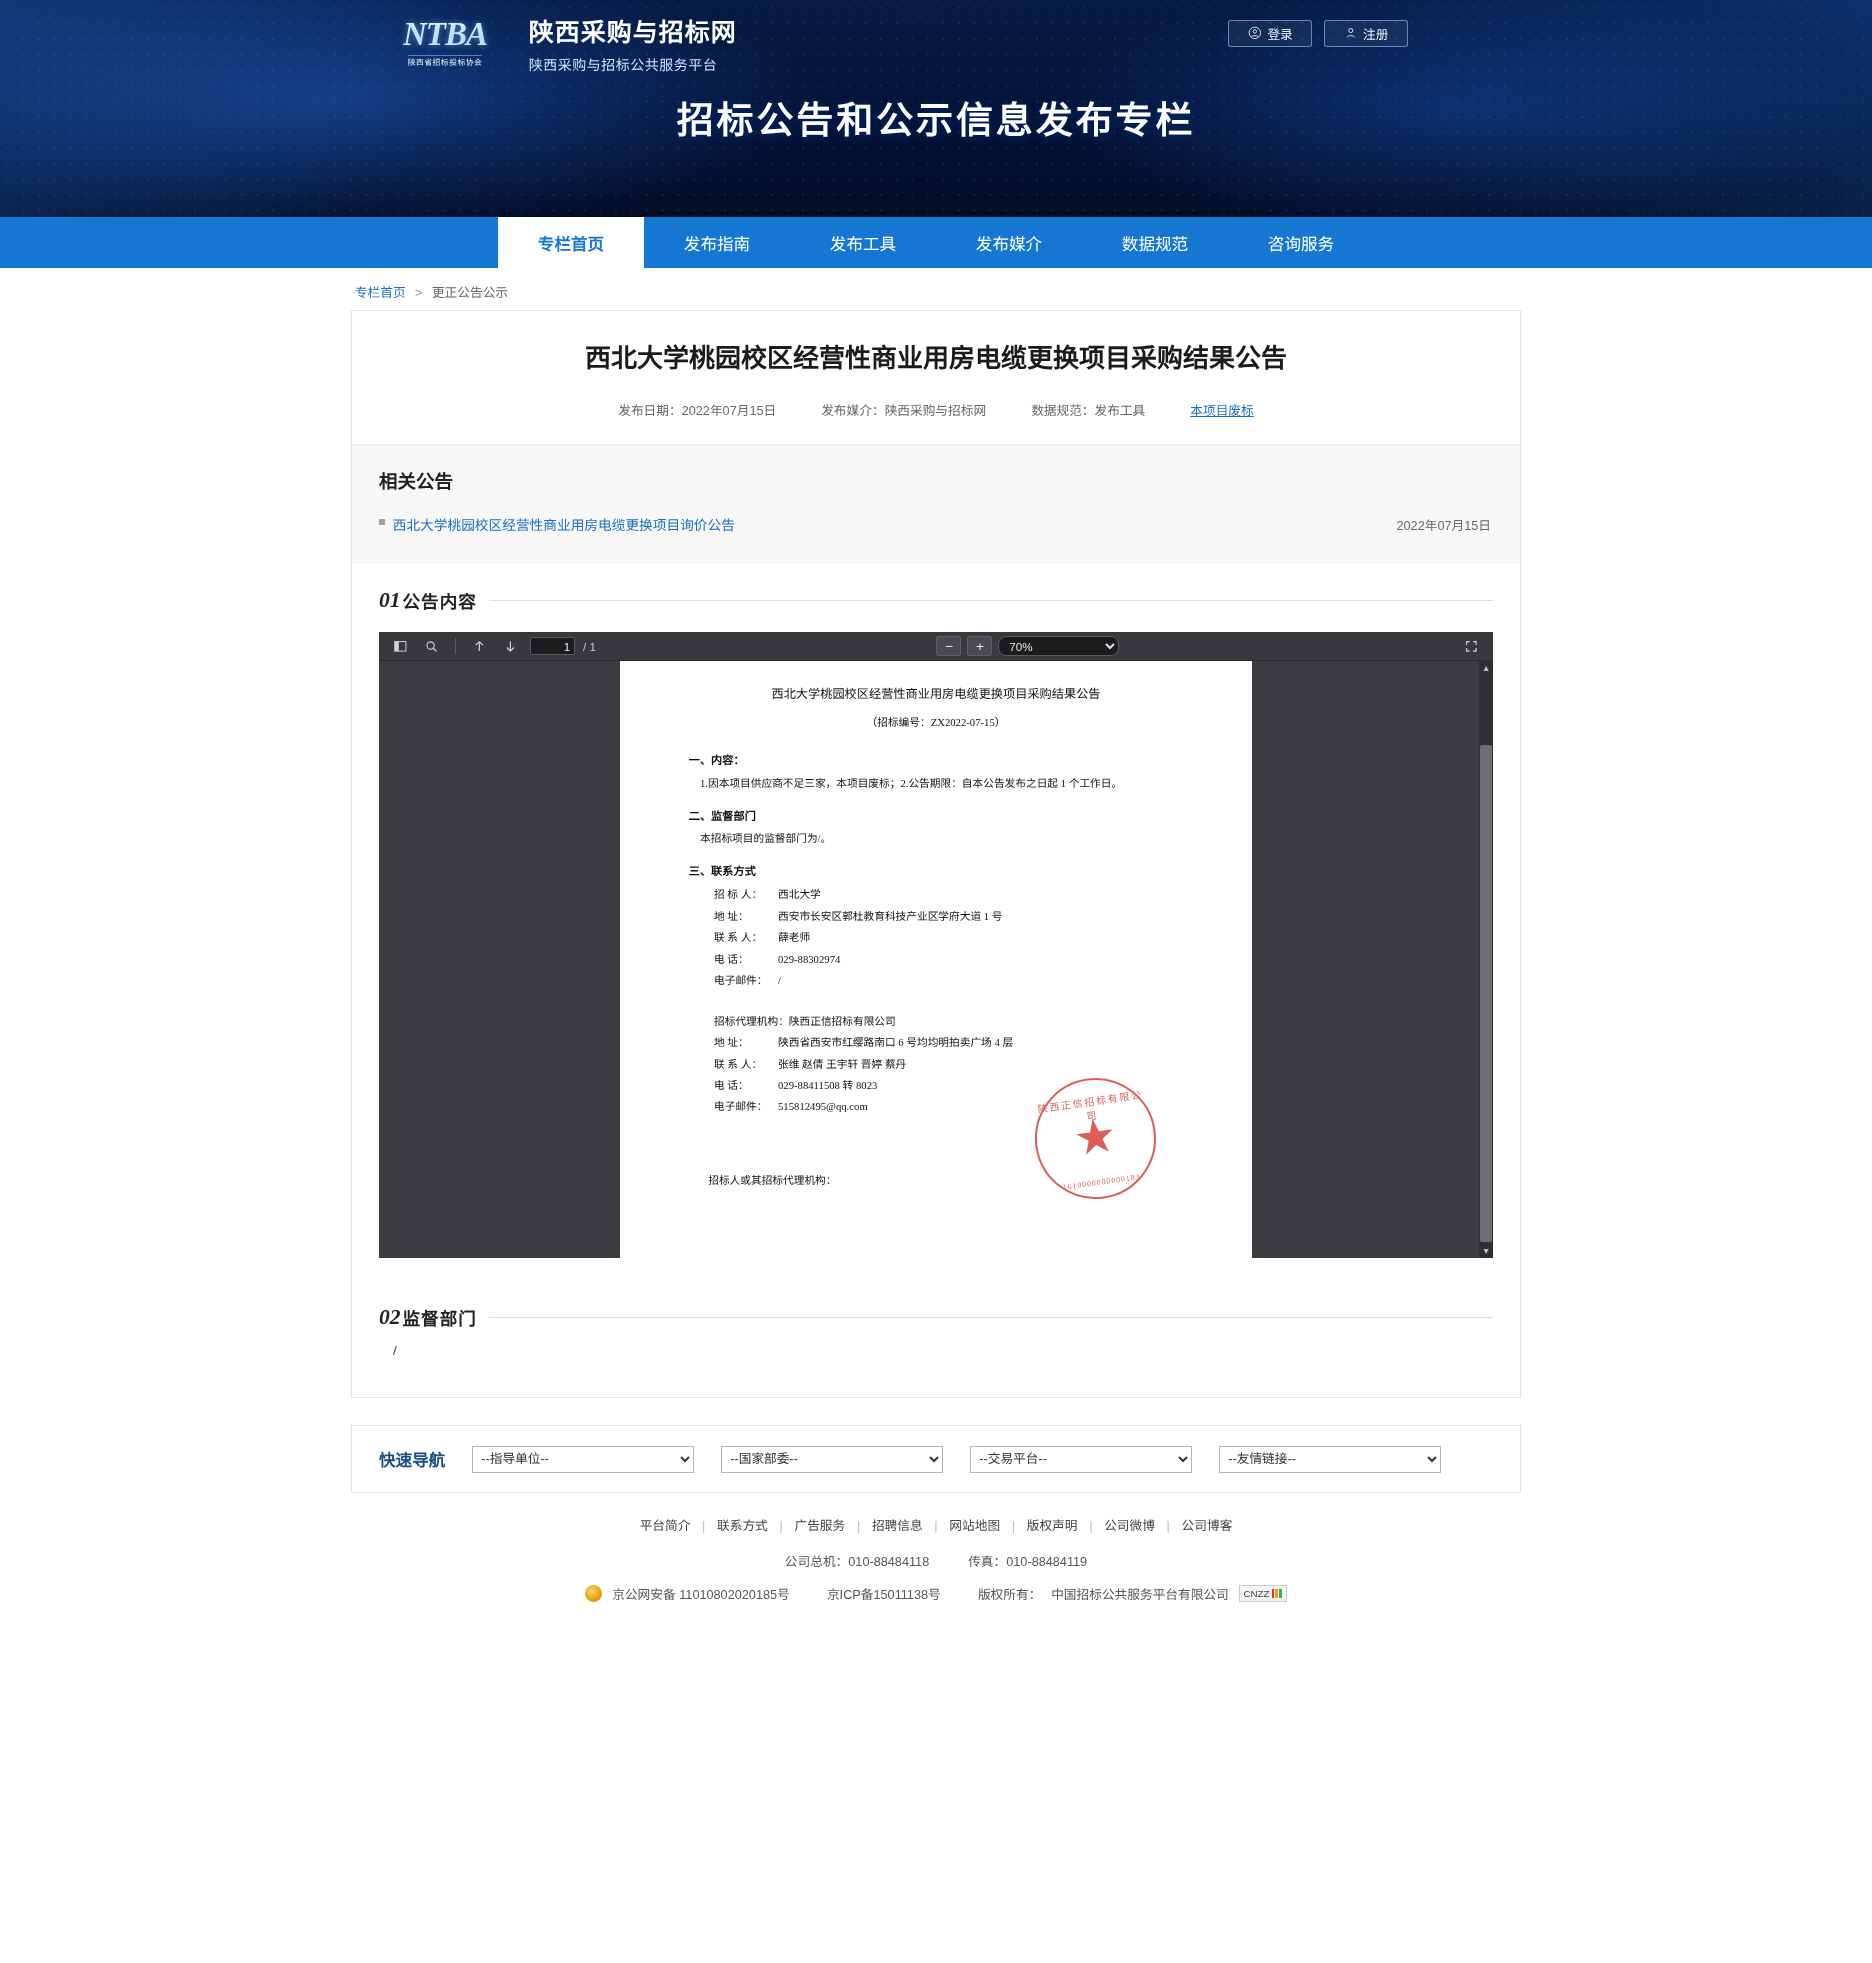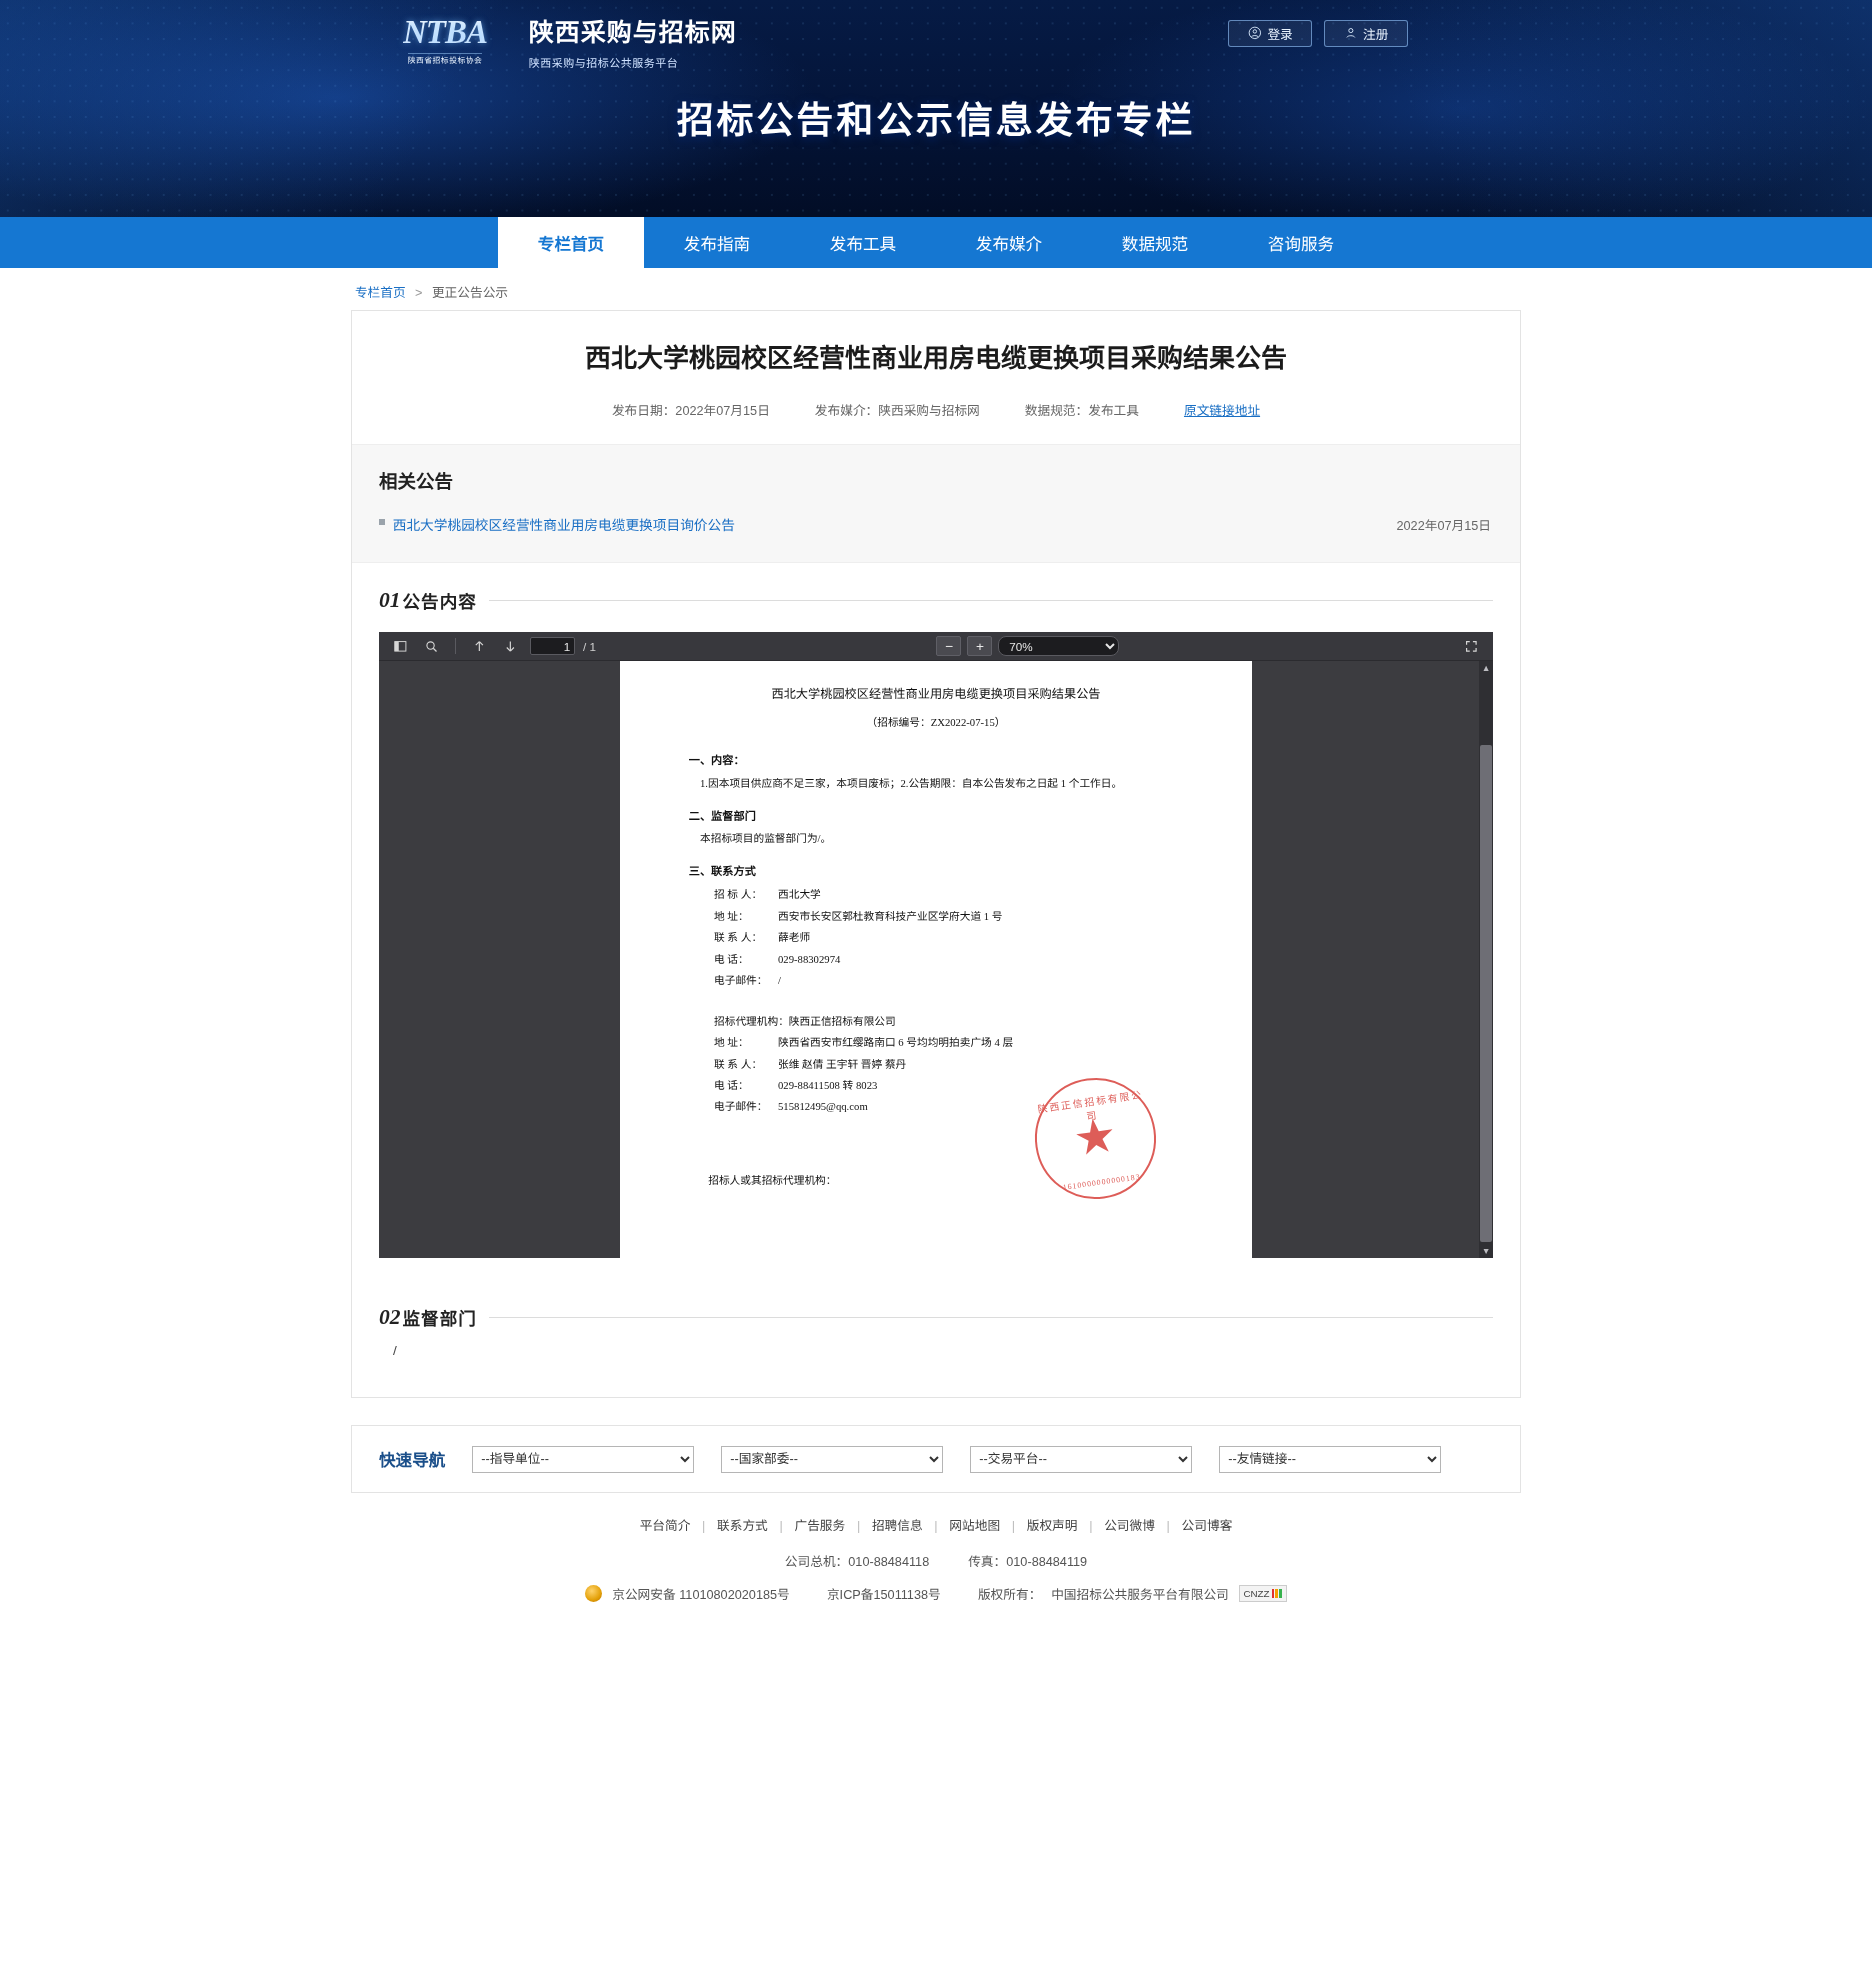--- a/index.html
+++ b/index.html
@@ -68,21 +68,21 @@
     color:#eaf4ff;
     letter-spacing: 0.5px;
     white-space:nowrap;
     border-top:1px solid rgba(160,210,255,.5);
     padding-top:2.9px;
   }
   .brand-text .bt1 {
     color:#ffffff; font-size: 25px; font-weight: bold; letter-spacing: 1px;
   }
   .brand-text .bt2 {
-    color:#cfe2ff; font-size: 11px; margin-top: 5.9px; letter-spacing: 0.5px; font-family: Liberation Mono, monospace;
+    color:#cfe2ff; font-size: 14px; margin-top: 5.9px; letter-spacing: 0.5px; font-family: Liberation Mono, monospace;
   }
 
   .auth {
     position:absolute; right: 464px; top: 19.5px; display:flex; gap: 11.7px; z-index:3;
   }
   .auth-btn {
     width: 84px; height: 27px; border:1px solid rgba(150,200,255,.6);
     border-radius: 2.9px; color:#eaf4ff; font-size:12.7px;
     display:flex; align-items:center; justify-content:center; gap:5.9px;
     background: rgba(255,255,255,.06); cursor:pointer;
@@ -331,21 +331,21 @@
     <div class="meta-row">
       <div>
         <span>发布日期：</span><span>2022年07月15日</span>
       </div>
       <div>
         <span>发布媒介：</span><span>陕西采购与招标网</span>
       </div>
       <div>
         <span>数据规范：</span><span>发布工具</span>
       </div>
-      <div class="link">原文链接地址</div>
+      <div class="link">本项目废标</div>
     </div>
   </div>
 
   <div class="related">
     <h3>相关公告</h3>
     <div class="related-item">
       <span class="bullet"></span>
       <a href="#">西北大学桃园校区经营性商业用房电缆更换项目询价公告</a>
       <span class="date">2022年07月15日</span>
     </div>

